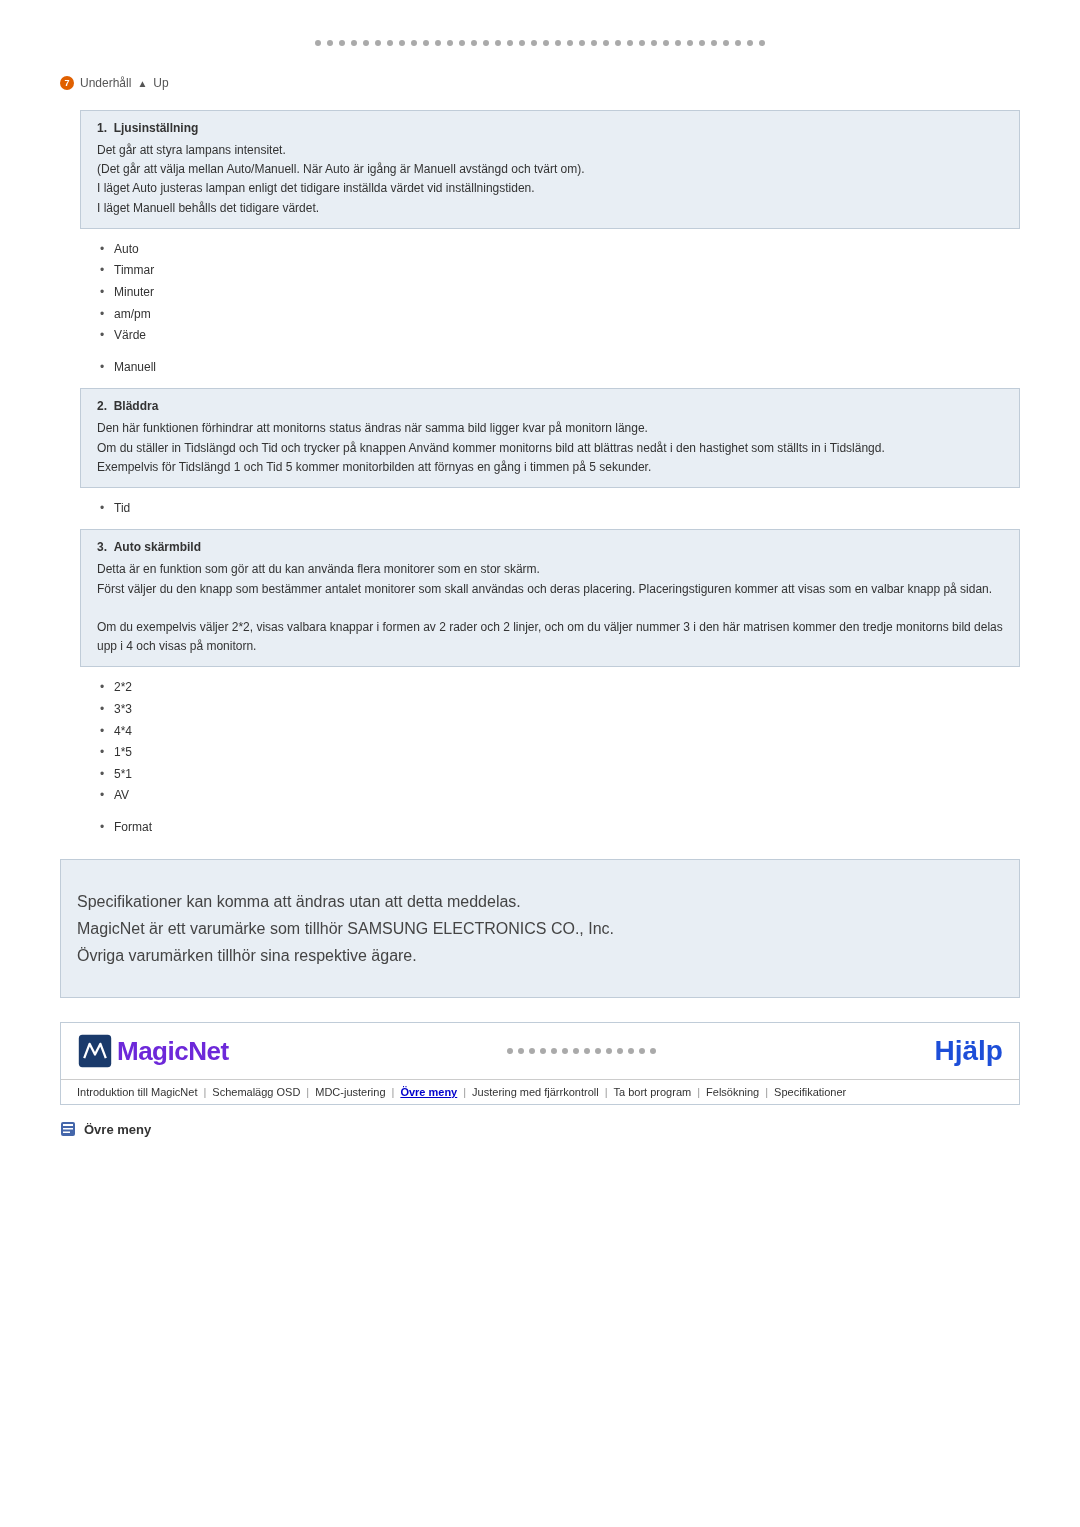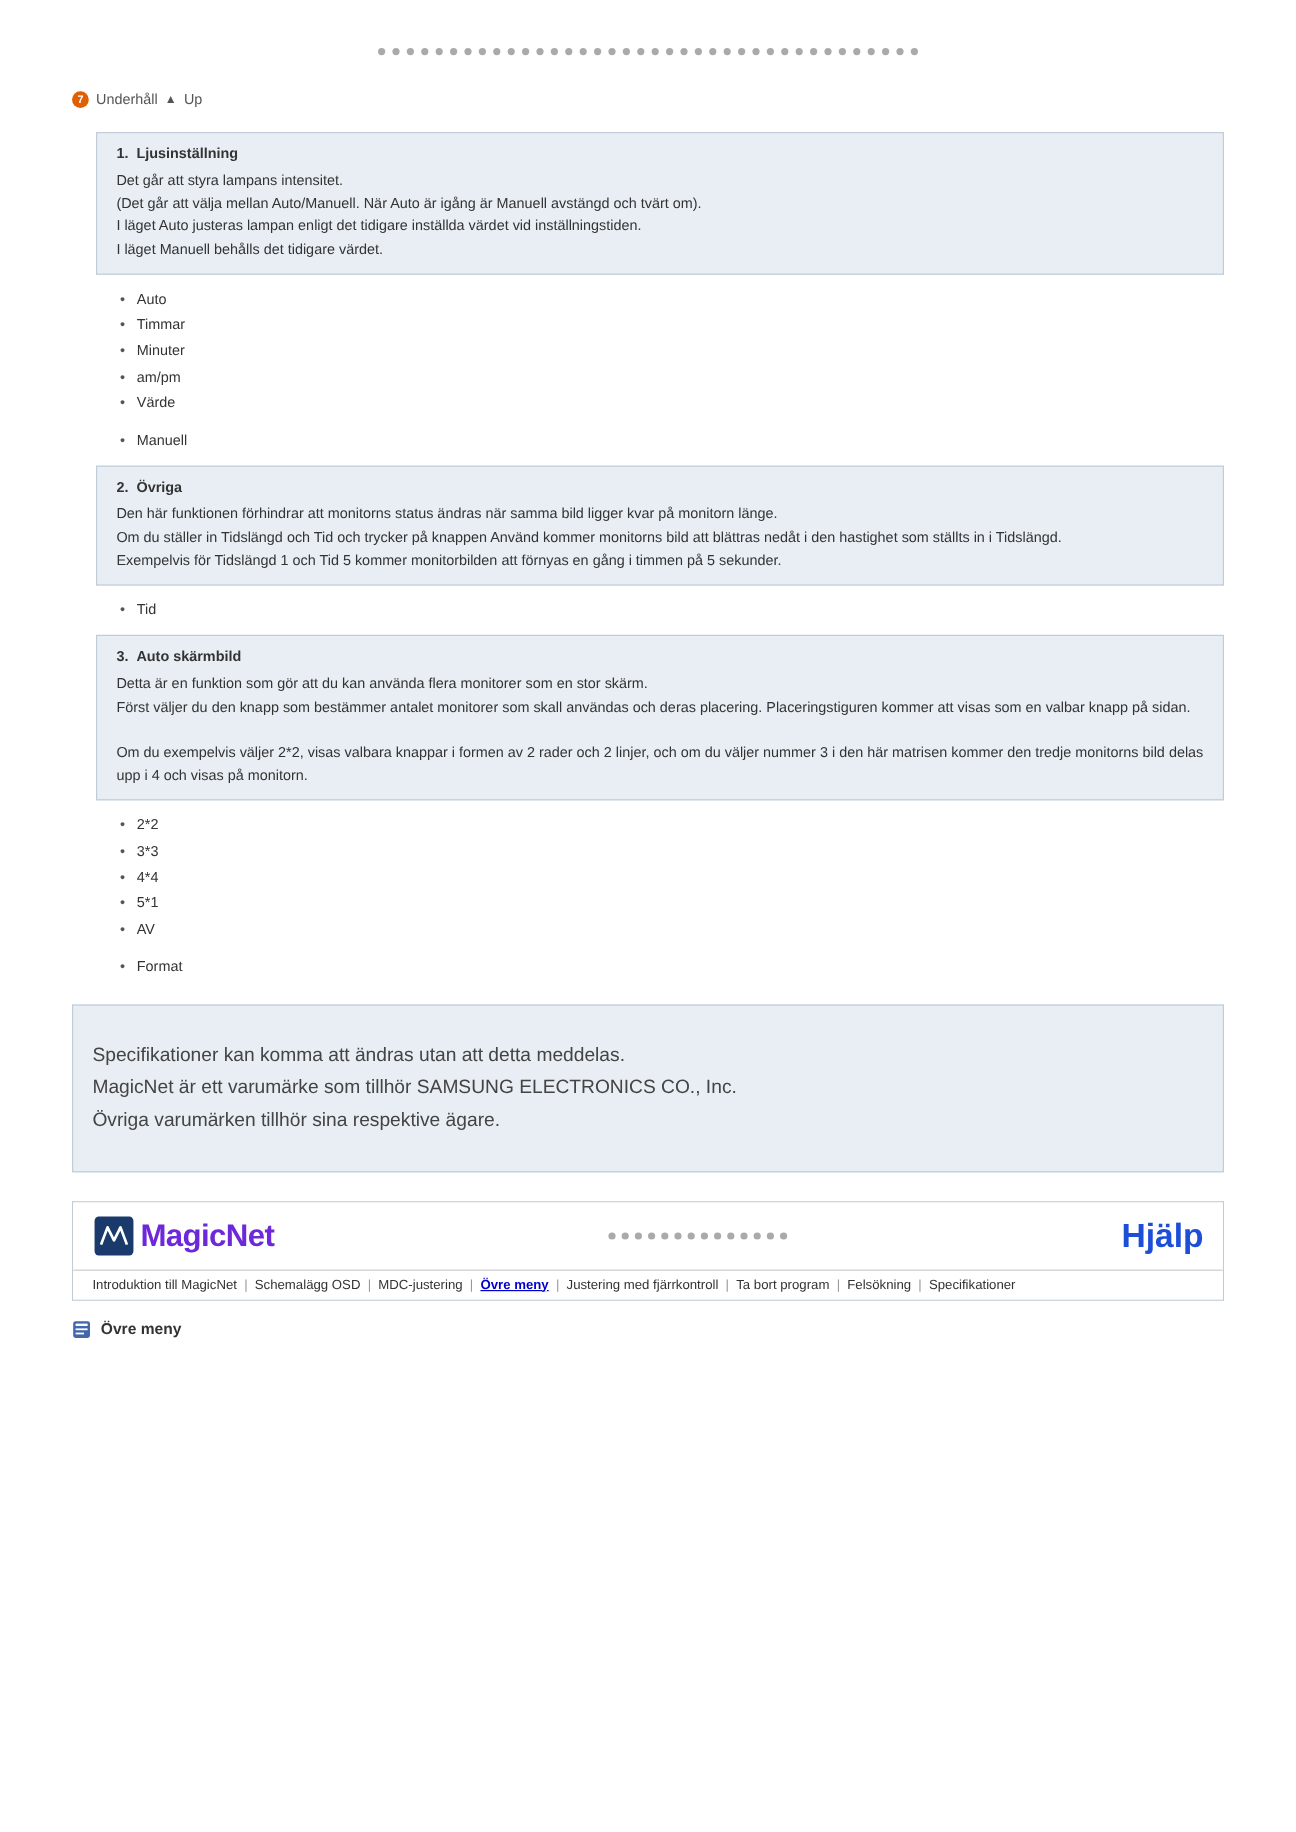--- a/index.html
+++ b/index.html
@@ -284,21 +284,21 @@
       <li>Värde</li>
     </ul>
 
     <ul class="bullet-list">
       <li>Manuell</li>
     </ul>
 
     <div class="section-box">
       <div class="section-title">
         <span>2.</span>
-        &nbsp;<span>Övriga</span>
+        &nbsp;<span>Bläddra</span>
       </div>
       <div class="section-text">
         Den här funktionen förhindrar att monitorns status ändras när samma bild ligger kvar på monitorn länge.<br>
         Om du ställer in Tidslängd och Tid och trycker på knappen Använd kommer monitorns bild att blättras nedåt i den hastighet som ställts in i Tidslängd.<br>
         Exempelvis för Tidslängd 1 och Tid 5 kommer monitorbilden att förnyas en gång i timmen på 5 sekunder.
       </div>
     </div>
 
     <ul class="bullet-list">
       <li>Tid</li>
@@ -314,20 +314,21 @@
         Först väljer du den knapp som bestämmer antalet monitorer som skall användas och deras placering. Placeringstiguren kommer att visas som en valbar knapp på sidan.<br>
         <br>
         Om du exempelvis väljer 2*2, visas valbara knappar i formen av 2 rader och 2 linjer, och om du väljer nummer 3 i den här matrisen kommer den tredje monitorns bild delas upp i 4 och visas på monitorn.
       </div>
     </div>
 
     <ul class="bullet-list">
       <li>2*2</li>
       <li>3*3</li>
       <li>4*4</li>
+      <li>1*5</li>
       <li>5*1</li>
       <li>AV</li>
     </ul>
 
     <ul class="bullet-list">
       <li>Format</li>
     </ul>
 
   </div>
 

